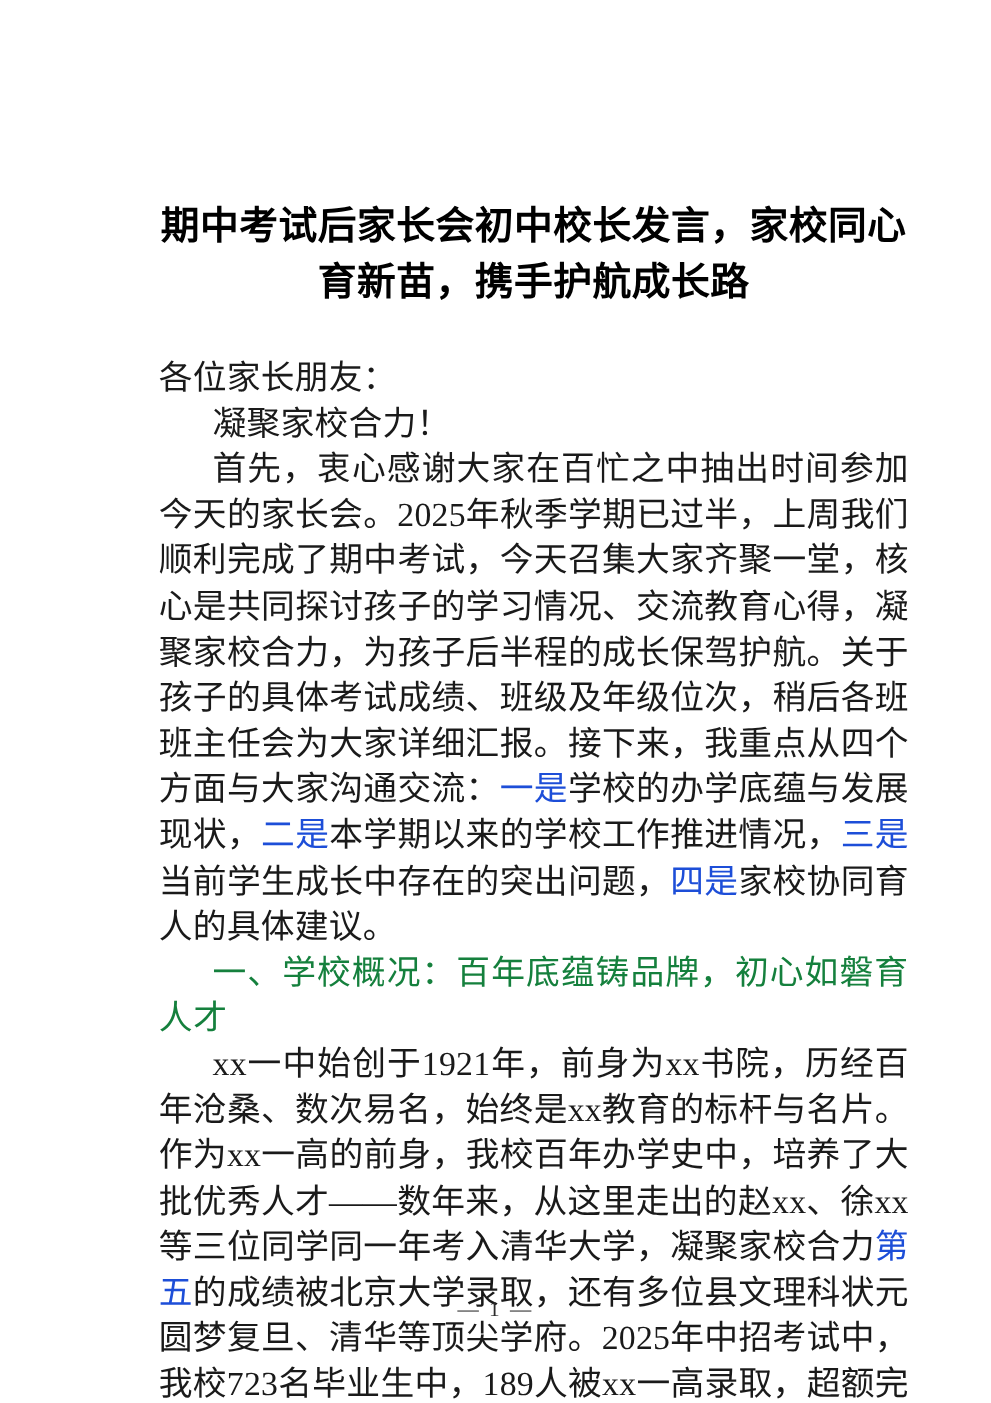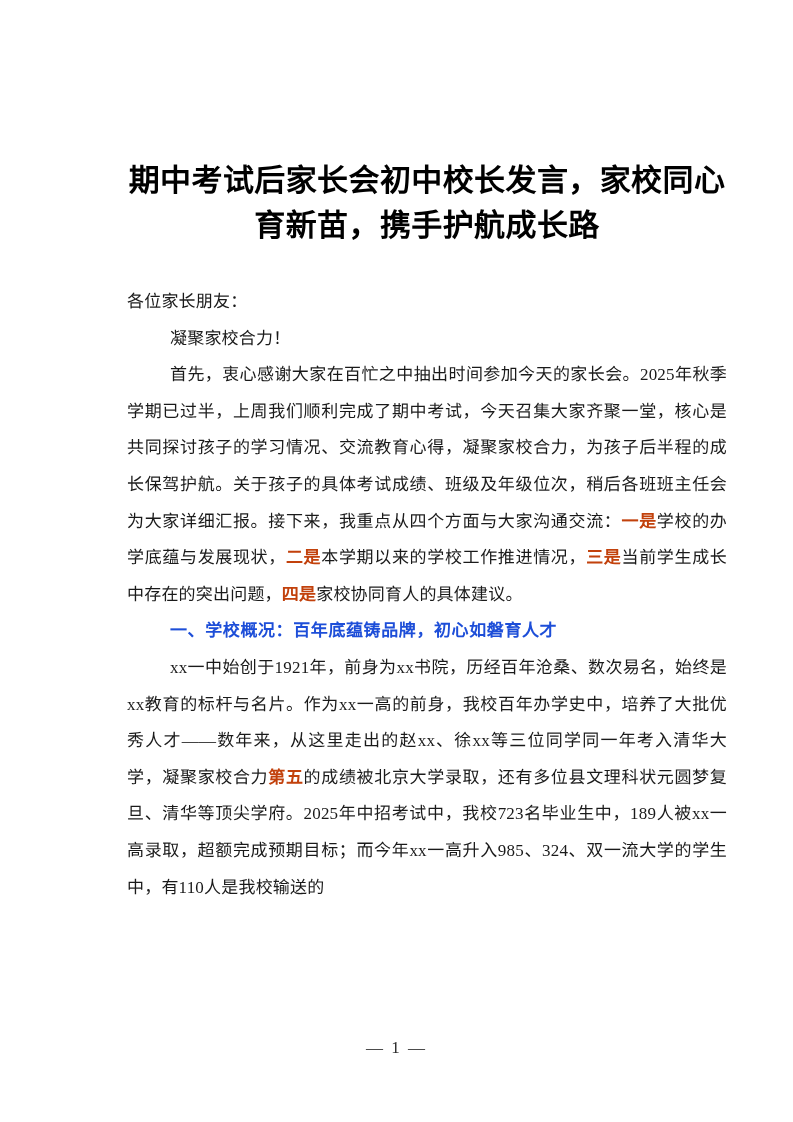--- a/index.html
+++ b/index.html
@@ -50,49 +50,49 @@
   }
 
   
   .body-block {
     margin-top: 36px;
   }
 
   p.para {
     margin: 0;
     font-family: "Liberation Serif", "DejaVu Serif", serif;
-    font-size: 17px;
+    font-size: 27px;
     line-height: 36.6px;
     text-align: justify;
     text-justify: inter-ideograph;
     letter-spacing: 0.2px;
     word-break: break-all;
     color: #1a1a1a;
   }
 
   p.indent {
     text-indent: 43px;
   }
 
   p.noindent {
     text-indent: 0;
   }
 
   
   p.heading {
-    font-weight: bold;
+    font-weight: normal;
     text-indent: 43px;
     letter-spacing: 0.6px;
-    color: #1d4ed8;
+    color: #15803d;
   }
 
   
   .em {
-    font-weight: bold;
-    color: #c2410c;
+    font-weight: normal;
+    color: #1d4ed8;
   }
 
   
   .page-footer {
     position: absolute;
     left: 0;
     right: 0;
     top: 1038px;
     text-align: center;
     font-family: "Liberation Serif", "DejaVu Serif", serif;

